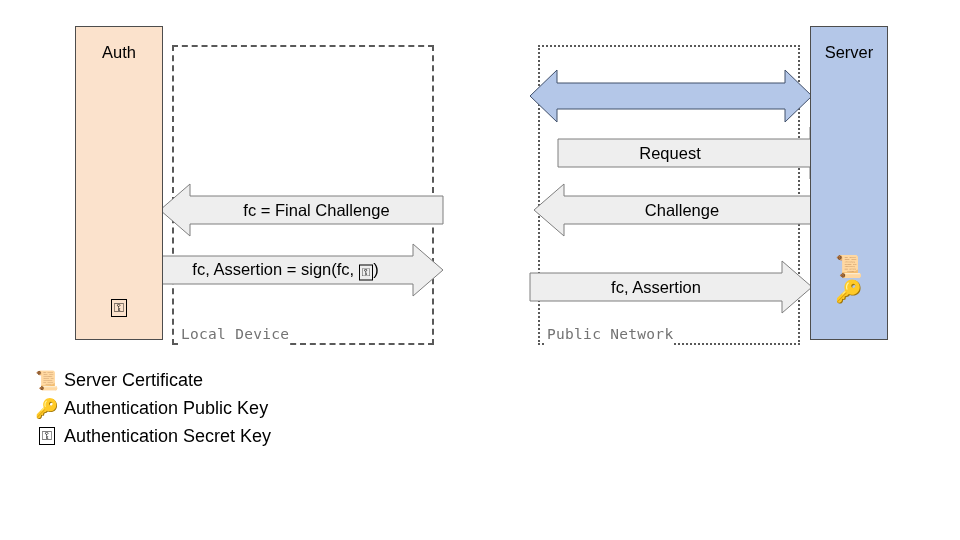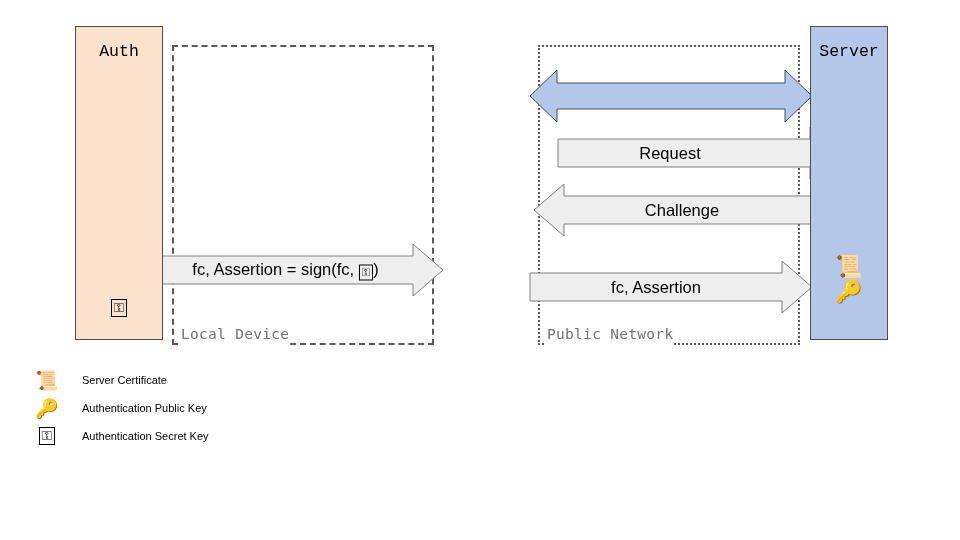--- a/index.html
+++ b/index.html
@@ -21,21 +21,20 @@
     border: 1.2px solid #4d4d4d;
     z-index: 6;
   }
   .actor-label {
     position: absolute;
     left: 0; right: 0; top: 16px;
     text-align: center;
     font-size: 16.5px;
     color: #000;
     line-height: 1.1;
-    font-family: Liberation Mono, monospace;
   }
   #actor-auth   { left: 75px;  top: 26px; width: 88px;  height: 314px; background: #fbe2cc; }
   #actor-client { left: 443px; top: 26px; width: 87px;  height: 314px; background: #dce9d3; }
   #actor-server { left: 810px; top: 26px; width: 78px;  height: 314px; background: #b4c7e8; }
 
   .actor-icons {
     position: absolute;
     left: 0; right: 0;
     text-align: center;
     line-height: 1.05;
@@ -106,23 +105,22 @@
     height: 28px;
   }
   .legend-ico {
     width: 34px;
     text-align: center;
     font-size: 19px;
     line-height: 1;
   }
   .legend-ico.small { font-size: 11px; }
   .legend-text {
-    font-size: 11px;
+    font-size: 18px;
     color: #000;
-    margin-left: 18px;
     white-space: nowrap;
   }
 </style>
 </head>
 <body>
 
 <div id="stage">
 
   <div class="zone" id="zone-local"></div>
   <div class="zone" id="zone-public"></div>
@@ -149,20 +147,26 @@
     <div class="arrow-text" style="left:30px;">Challenge</div>
   </div>
 
   <div class="arrow-wrap" id="arrow-assertion-remote" style="left:530px; top:259px; width:282px; height:56px;">
     <svg width="282" height="56" viewBox="0 0 282 56" preserveAspectRatio="none">
       <polygon points="0,14 252,14 252,2 282,28 252,54 252,42 0,42" fill="#eeeeee" stroke="#7f7f7f" stroke-width="1"></polygon>
     </svg>
     <div class="arrow-text" style="right:30px;">fc, Assertion</div>
   </div>
 
+  <div class="arrow-wrap" id="arrow-final-challenge" style="left:160px; top:182px; width:283px; height:56px;">
+    <svg width="283" height="56" viewBox="0 0 283 56" preserveAspectRatio="none">
+      <polygon points="283,14 30,14 30,2 0,28 30,54 30,42 283,42" fill="#eeeeee" stroke="#7f7f7f" stroke-width="1"></polygon>
+    </svg>
+    <div class="arrow-text" style="left:30px;">fc = Final Challenge</div>
+  </div>
 
   <div class="arrow-wrap" id="arrow-assertion-local" style="left:160px; top:242px; width:283px; height:56px;">
     <svg width="283" height="56" viewBox="0 0 283 56" preserveAspectRatio="none">
       <polygon points="0,14 253,14 253,2 283,28 253,54 253,42 0,42" fill="#eeeeee" stroke="#7f7f7f" stroke-width="1"></polygon>
     </svg>
     <div class="arrow-text" style="right:32px;">
       <span>fc, Assertion = sign(fc, </span><span class="keybox">⚿</span><span>)</span>
     </div>
   </div>
 

